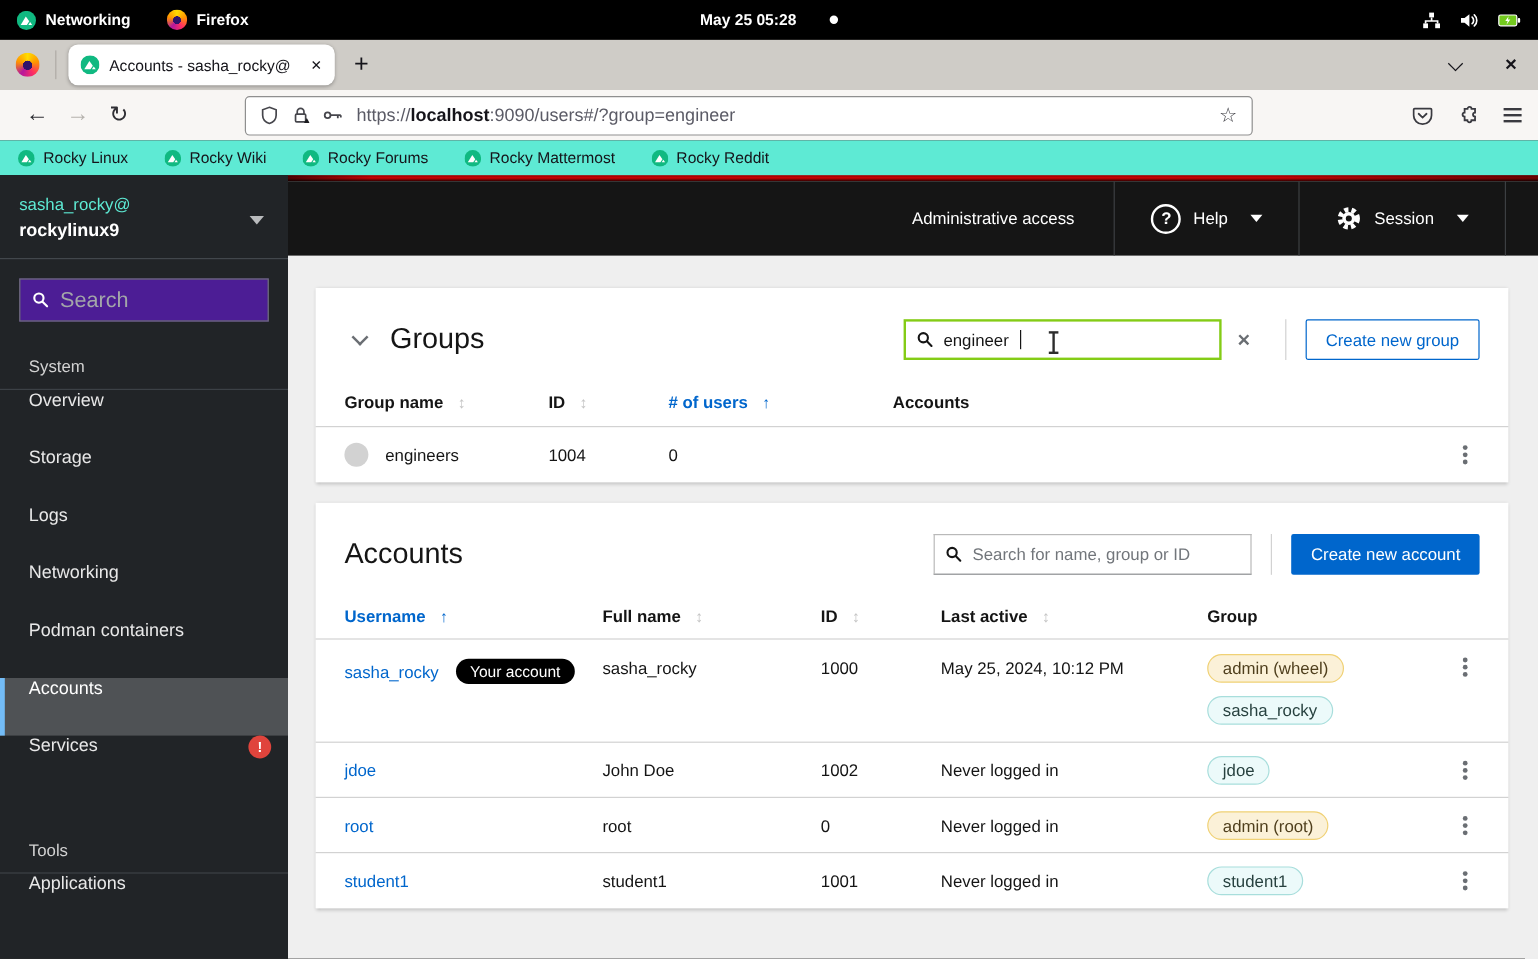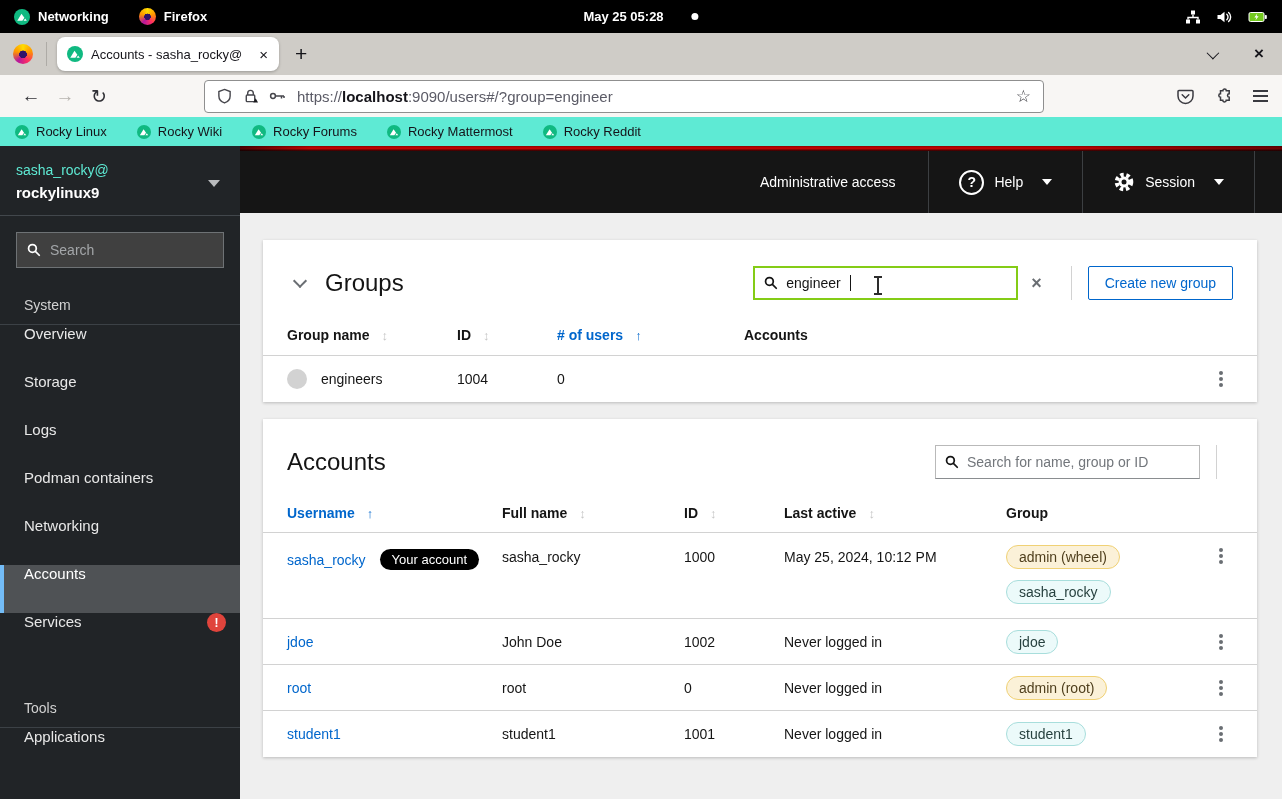--- a/index.html
+++ b/index.html
@@ -49,21 +49,21 @@
   .bookmarks { height:29px; background:#5eead4; display:flex; align-items:center; gap:30px; padding-left:15px; font-size:13px; color:#15141a; }
   .bm { display:flex; align-items:center; gap:7px; }
 
   
   .app { display:flex; height:653px; }
   .sidebar { width:240px; flex-shrink:0; background:#212427; color:#e8e8e8; display:flex; flex-direction:column; }
   .user-block { padding:16px 16px 14px 16px; border-bottom:1px solid #42474c; position:relative; }
   .user-l1 { font-size:14px; color:#5eead4; }
   .user-l2 { font-size:15px; color:#fff; font-weight:700; margin-top:6px; }
   .user-caret { position:absolute; right:20px; top:34px; width:0; height:0; border-left:6px solid transparent; border-right:6px solid transparent; border-top:7px solid #b9bbbd; }
-  .side-search { margin:16px; height:36px; border:1px solid #6e7275; background:#404040; display:flex; align-items:center; gap:9px; padding:0 10px; color:#a3a6a9; font-size:14px; }
+  .side-search { margin:16px; height:36px; border:1px solid #6e7275; background:#4c1d95; display:flex; align-items:center; gap:9px; padding:0 10px; color:#a3a6a9; font-size:18px; }
   .section-label { padding:13px 16px 11px 24px; font-size:14px; color:#d2d2d2; border-bottom:1px solid #3c4146; }
   .section-label.tools { margin-top:26px; }
   .nav-item { height:48px; display:flex; align-items:flex-start; padding-left:24px; padding-right:14px; font-size:15px; color:#e8e8e8; position:relative; }
   .nav-item.selected { background:#4f5255; color:#fff; }
   .nav-item.selected::before { content:''; position:absolute; left:0; top:0; bottom:0; width:4px; background:#73bcf7; }
   .nav-badge { margin-left:auto; width:19px; height:19px; border-radius:50%; background:#e0443c; color:#fff; font-size:12px; font-weight:700; display:flex; align-items:center; justify-content:center; }
 
   .main { flex:1; display:flex; flex-direction:column; background:#efefef; min-width:0; }
   .redbar { height:5px; background:
       linear-gradient(to right, rgba(0,0,0,.6), rgba(0,0,0,0) 70px, rgba(0,0,0,0) calc(100% - 220px), rgba(0,0,0,.45)),
@@ -310,24 +310,24 @@
       <div class="nav-item">
           <span>Overview</span>
         </div>
       <div class="nav-item">
           <span>Storage</span>
         </div>
       <div class="nav-item">
           <span>Logs</span>
         </div>
       <div class="nav-item">
+          <span>Networking</span>
+        </div>
+      <div class="nav-item">
           <span>Podman containers</span>
-        </div>
-      <div class="nav-item">
-          <span>Networking</span>
         </div>
       <div class="nav-item selected">
           <span>Accounts</span>
         </div>
       <div class="nav-item">
         <span>Services</span>
         <span class="nav-badge">!</span>
       </div>
       <div class="section-label tools">Tools</div>
       <div class="nav-item">
@@ -405,20 +405,21 @@
             <div class="head-actions">
               <div class="search-box idle">
                 <span class="ico" style="color:#151515">
                     <svg width="14" height="14">
                       <use href="#mag"></use>
                     </svg>
                   </span>
                 <input placeholder="Search for name, group or ID" style="">
               </div>
               <span class="vdiv"></span>
+              <button class="btn btn-primary">Create new account</button>
             </div>
           </div>
           <div class="tbl-head a-grid">
             <div class="col-sorted"><span>Username</span><span class="sort asc">↑</span></div>
             <div><span>Full name</span><span class="sort">↕</span></div>
             <div><span>ID</span><span class="sort">↕</span></div>
             <div><span>Last active</span><span class="sort">↕</span></div>
             <div><span>Group</span></div>
             <div></div>
           </div>

